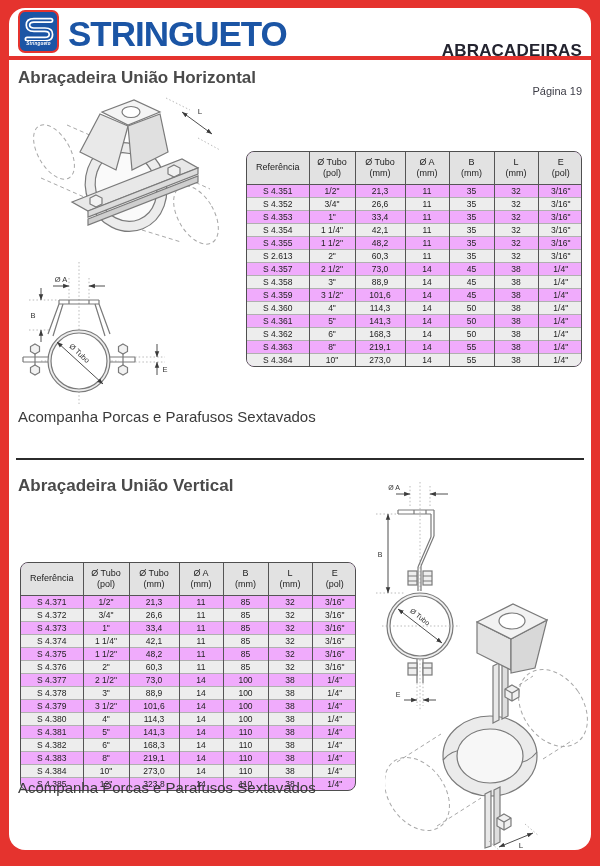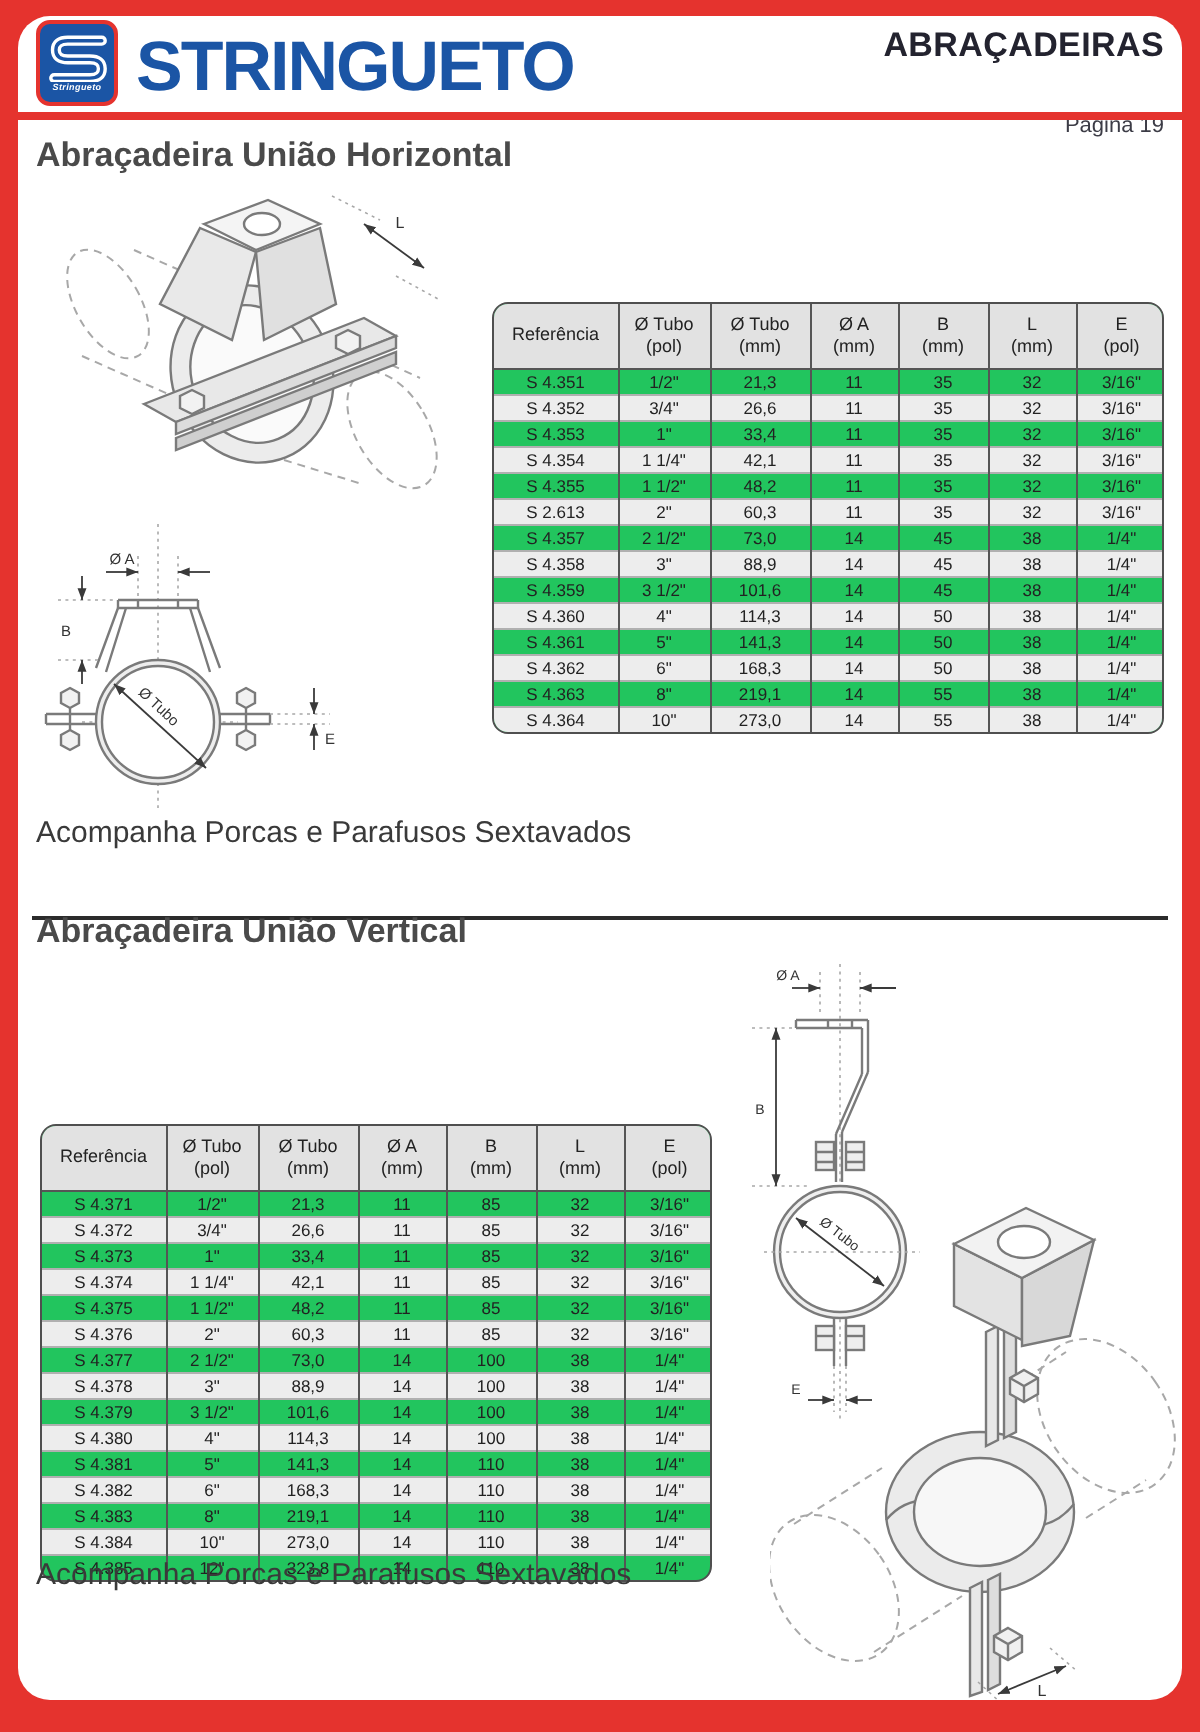--- a/index.html
+++ b/index.html
@@ -34,39 +34,40 @@
   }
   .brand {
     left:59px; top:6px;
     font-size:35px; font-weight:bold; letter-spacing:-1px;
     color:#1b55a5;
   }
   .title-block { right:9px; top:5px; text-align:right; }
   .page-title {
     font-size:17px; font-weight:bold; letter-spacing:0.2px;
     color:#23232f;
+    margin-top:28px;
   }
   .page-number { font-size:11px; color:#3c3c46; margin-top:24px; }
   .red-rule { left:0; right:0; top:48px; height:4px; background:#e5332e; }
 
   
   .section-title { font-size:17px; color:#4a4a4a;font-weight:bold; }
   .s1 { left:9px; top:60px; }
-  .s2 { left:9px; top:448px; }
+  .s2 { left:9px; top:468px; }
   .note { font-size:15px; color:#3a3a3a; }
   .n1 { left:9px; top:400px; }
   .n2 { left:9px; top:771px; }
   .divider { left:7px; right:7px; top:450px; height:2px; background:#2b2b2b; }
 
   
   .tablewrap {
     border:1.5px solid #4f4f4f;
     border-radius:8px;
     overflow:hidden;
-    background:#22c55e;
+    background:#f0abfc;
     width:336px;
   }
   .t1 { left:237px; top:143px; }
   .t2 { left:11px;  top:554px; }
   table { border-collapse:collapse; width:100%; table-layout:fixed; }
   th {
     background:#e2e2e2;
     height:32px;
     font-size:9px; font-weight:normal; color:#222;
     text-align:center; vertical-align:middle;

